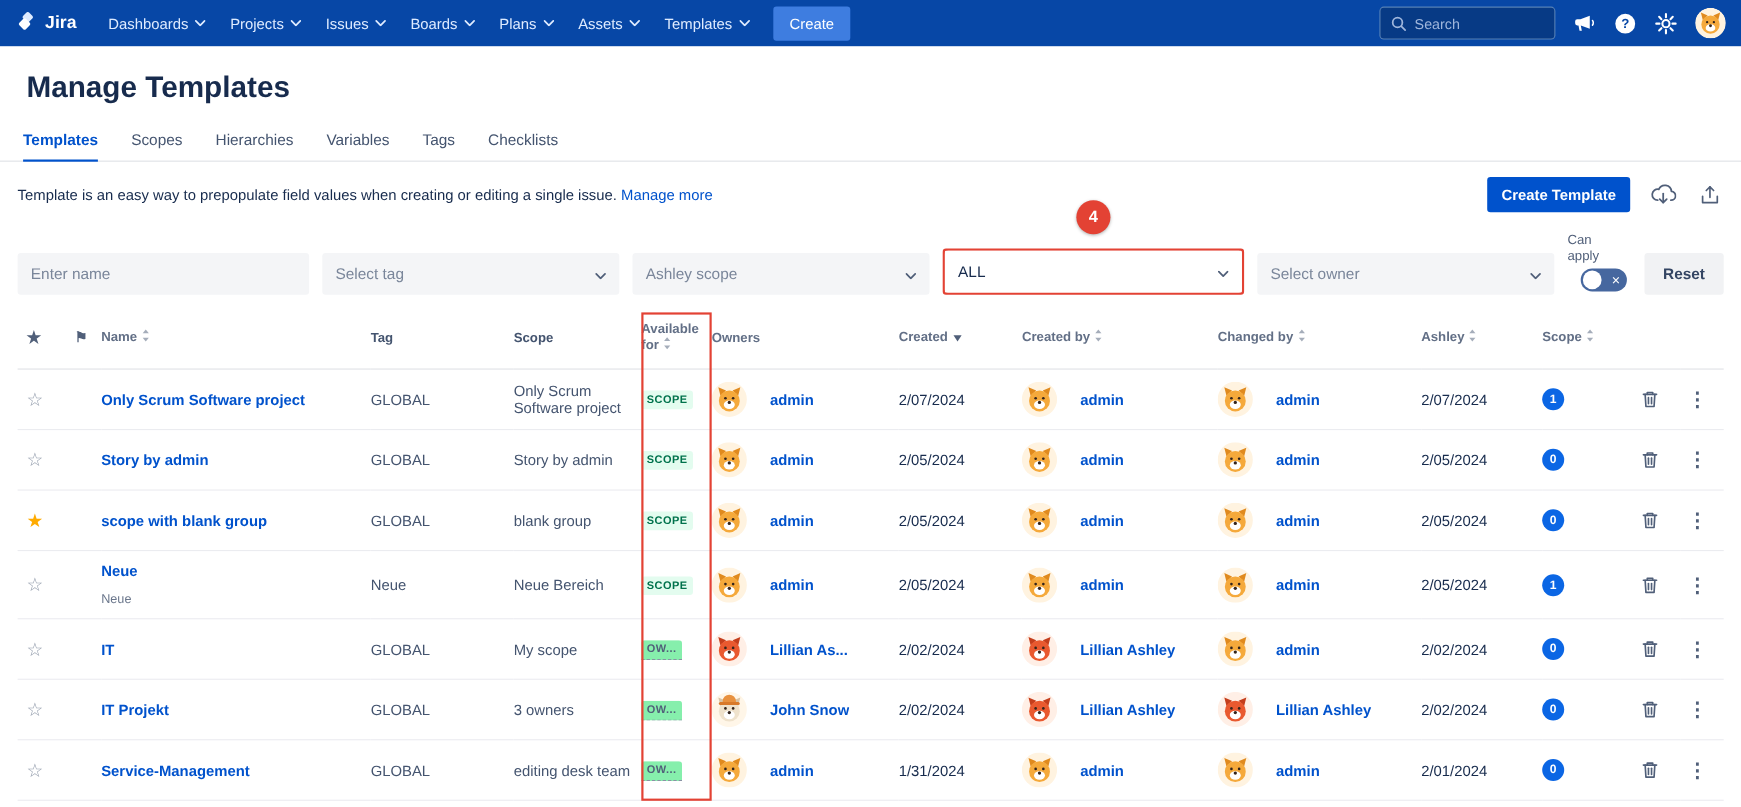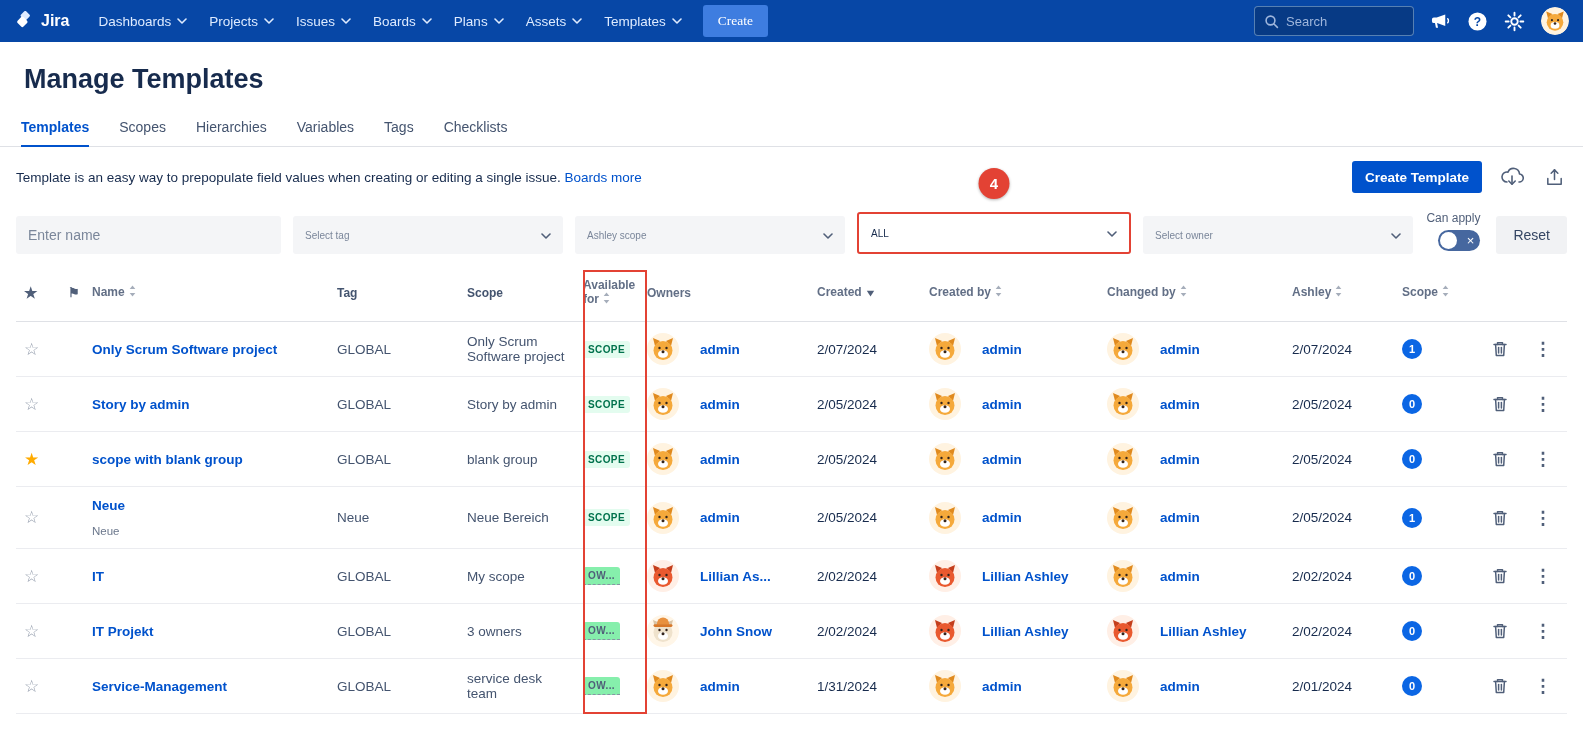--- a/index.html
+++ b/index.html
@@ -4,21 +4,21 @@
 <style>
   * { margin:0; padding:0; box-sizing:border-box; }
   html,body { width:1583px; height:734px; overflow:hidden; }
   body { font-family:"Liberation Sans", sans-serif; background:#fff; color:#172B4D; }
 
   
   .navbar { height:42px; background:var(--navbar-bg,#0747A6); display:flex; align-items:center; padding:0 14px; }
   .brand { display:flex; align-items:center; gap:7px; color:#fff; font-size:16px; font-weight:700; margin-right:18px; cursor:pointer; }
   .nav-menu { display:flex; align-items:center; }
   .nav-item { display:flex; align-items:center; gap:6px; padding:7px 11px; color:#DEEBFF; font-size:13.5px; border-radius:3px; cursor:pointer; white-space:nowrap; }
-  .nav-create { background:var(--nav-create-blue,#3E7DE0); color:#fff; border:none; border-radius:3px; font-size:13.5px; font-weight:500; padding:8px 15px; margin-left:10px; cursor:pointer; font-family:Liberation Serif, serif; }
+  .nav-create { background:var(--nav-create-blue,#3E7DE0); color:#fff; border:none; border-radius:3px; font-size:13.5px; font-weight:500; padding:8px 15px; margin-left:10px; cursor:pointer; font-family:Liberation Sans, sans-serif; }
   .nav-right { margin-left:auto; display:flex; align-items:center; gap:16px; }
   .search-box { display:flex; align-items:center; gap:7px; background:rgba(9,30,66,0.32); border:1px solid rgba(166,197,226,0.5); border-radius:4px; height:30px; padding:0 9px; width:160px; }
   .search-box input { background:transparent; border:none; outline:none; color:#fff; font-size:13px; width:100%; font-family:inherit; }
   .search-box input::placeholder { color:#9FB6DC; }
   .nav-icon, .nav-avatar { display:flex; cursor:pointer; }
   .nav-avatar { border-radius:50%; overflow:hidden; }
 
   
   .page-title { font-size:27px; font-weight:700; color:#172B4D; margin:22px 24px 0; }
   .tabs { display:flex; gap:30px; padding:0 21px; margin-top:24px; border-bottom:1px solid #DFE1E6; }
@@ -28,30 +28,30 @@
   .desc { font-size:13.5px; color:#172B4D; }
   .desc a { color:var(--link-blue,#0052CC); text-decoration:none; cursor:pointer; }
   .desc-actions { display:flex; align-items:center; gap:16px; }
   .create-template-btn { background:var(--create-button-blue,#0052CC); color:#fff; border:none; border-radius:3px; height:32px; padding:0 13px; font-size:13.5px; font-weight:600; cursor:pointer; font-family:inherit; }
   .icon-btn { background:none; border:none; cursor:pointer; padding:2px; display:flex; align-items:center; }
 
   
   .filters { display:flex; align-items:flex-end; gap:12px; padding:0 16px; margin-top:18px; }
   .text-filter { width:265px; height:38px; background:#F4F5F7; border:none; border-radius:3px; padding:0 12px; font-size:14px; color:#172B4D; outline:none; font-family:inherit; flex-shrink:0; }
   .text-filter::placeholder { color:#7A869A; }
-  .select-control { width:270px; height:38px; background:#F4F5F7; border-radius:3px; display:flex; align-items:center; justify-content:space-between; padding:0 12px; font-size:10px; color:#7A869A; cursor:pointer; flex-shrink:0; }
+  .select-control { width:270px; height:38px; background:#F4F5F7; border-radius:3px; display:flex; align-items:center; justify-content:space-between; padding:0 12px; font-size:14px; color:#7A869A; cursor:pointer; flex-shrink:0; }
   .red-box { position:relative; width:274px; height:42px; border:2px solid var(--annotation-red,#E34234); border-radius:3px; flex-shrink:0; }
   .red-box .select-control { width:100%; height:100%; background:#fff; color:#172B4D; }
   .step-badge { position:absolute; top:-46px; left:50%; transform:translateX(-50%); width:31px; height:31px; border-radius:50%; background:var(--annotation-red,#E34234); color:#fff; font-size:15px; font-weight:700; display:flex; align-items:center; justify-content:center; box-shadow:0 1px 3px rgba(0,0,0,0.3); z-index:6; }
   .filters-right { margin-left:auto; display:flex; align-items:flex-end; gap:16px; }
   .can-apply { display:flex; flex-direction:column; align-items:flex-end; gap:5px; font-size:12px; color:#505F79; padding-bottom:3px; }
   .toggle { width:42px; height:21px; border-radius:11px; background:#46679F; position:relative; cursor:pointer; }
   .toggle .knob { position:absolute; left:2px; top:2px; width:17px; height:17px; background:#fff; border-radius:50%; }
   .toggle .cross { position:absolute; right:6px; top:0; color:#fff; font-size:13px; line-height:21px; }
-  .reset-btn { height:38px; padding:0 17px; background:#F1F2F4; border:none; border-radius:3px; font-size:14px; color:#344563; font-weight:400; cursor:pointer; font-family:inherit; }
+  .reset-btn { height:38px; padding:0 17px; background:#F1F2F4; border:none; border-radius:3px; font-size:14px; color:#344563; font-weight:700; cursor:pointer; font-family:inherit; }
 
   
   .table-wrap { position:relative; margin-top:16px; padding:0 16px; }
   table { width:100%; border-collapse:collapse; table-layout:fixed; }
   thead th { font-size:12px; color:#626F86; font-weight:700; text-align:left; padding:8px 8px 14px 0; border-bottom:1px solid #DFE1E6; vertical-align:middle; }
   thead th.col-star, thead th.col-flag { padding-left:8px; }
   thead th.col-available_for { padding-right:2px; }
   tbody td { padding:11px 8px 11px 0; border-bottom:1px solid #EBECF0; vertical-align:middle; font-size:13.5px; }
   tbody td.col-star, tbody td.col-flag { padding-left:8px; }
   .hdr-star { font-size:15px; color:#505F79; }
@@ -196,21 +196,21 @@
       <div class="tab">Scopes</div>
       <div class="tab">Hierarchies</div>
       <div class="tab">Variables</div>
       <div class="tab">Tags</div>
       <div class="tab">Checklists</div>
     </div>
 
   <div class="desc-row">
     <div class="desc">
       <span>Template is an easy way to prepopulate field values when creating or editing a single issue.</span>
-      <a>Boards more</a>
+      <a>Manage more</a>
     </div>
     <div class="desc-actions">
       <button class="create-template-btn">Create Template</button>
       <button class="icon-btn">
         <svg width="24" height="22" viewBox="0 0 24 22" fill="none" stroke="#505F79" stroke-width="1.6" stroke-linecap="round" stroke-linejoin="round">
             <path d="M7 16a5 5 0 1 1 1-9.9A6 6 0 0 1 19.5 8 4 4 0 0 1 19 16"></path>
             <path d="M12 10v8"></path>
             <path d="M8.8 15l3.2 3.2L15.2 15"></path>
           </svg>
       </button>
@@ -767,21 +767,21 @@
                 </svg>
               </button>
             </td>
             <td class="col-menu"><span class="kebab">⋮</span></td>
           </tr>
           <tr>
             <td class="col-star"><span class="row-star">☆</span></td>
             <td class="col-flag"></td>
             <td class="col-name"><a class="name-link">Service-Management</a></td>
             <td class="col-tag">GLOBAL</td>
-            <td class="col-scope">service desk team</td>
+            <td class="col-scope">editing desk team</td>
             <td class="col-avail"><span class="badge owner">OW...</span></td>
             <td class="col-user">
               <div class="user">
                 <span class="avatar">
                   <svg width="32" height="32" viewBox="0 0 32 32">
                     <circle cx="16" cy="16" r="16" fill="#FFF3E0"></circle>
                     <path d="M6 5l7 3-5 5z" fill="#E08A1E"></path>
                     <path d="M26 5l-7 3 5 5z" fill="#E08A1E"></path>
                     <circle cx="16" cy="17.5" r="9.5" fill="#F5A93B"></circle>
                     <ellipse cx="16" cy="21" rx="5" ry="3.8" fill="#FFFFFF"></ellipse>

